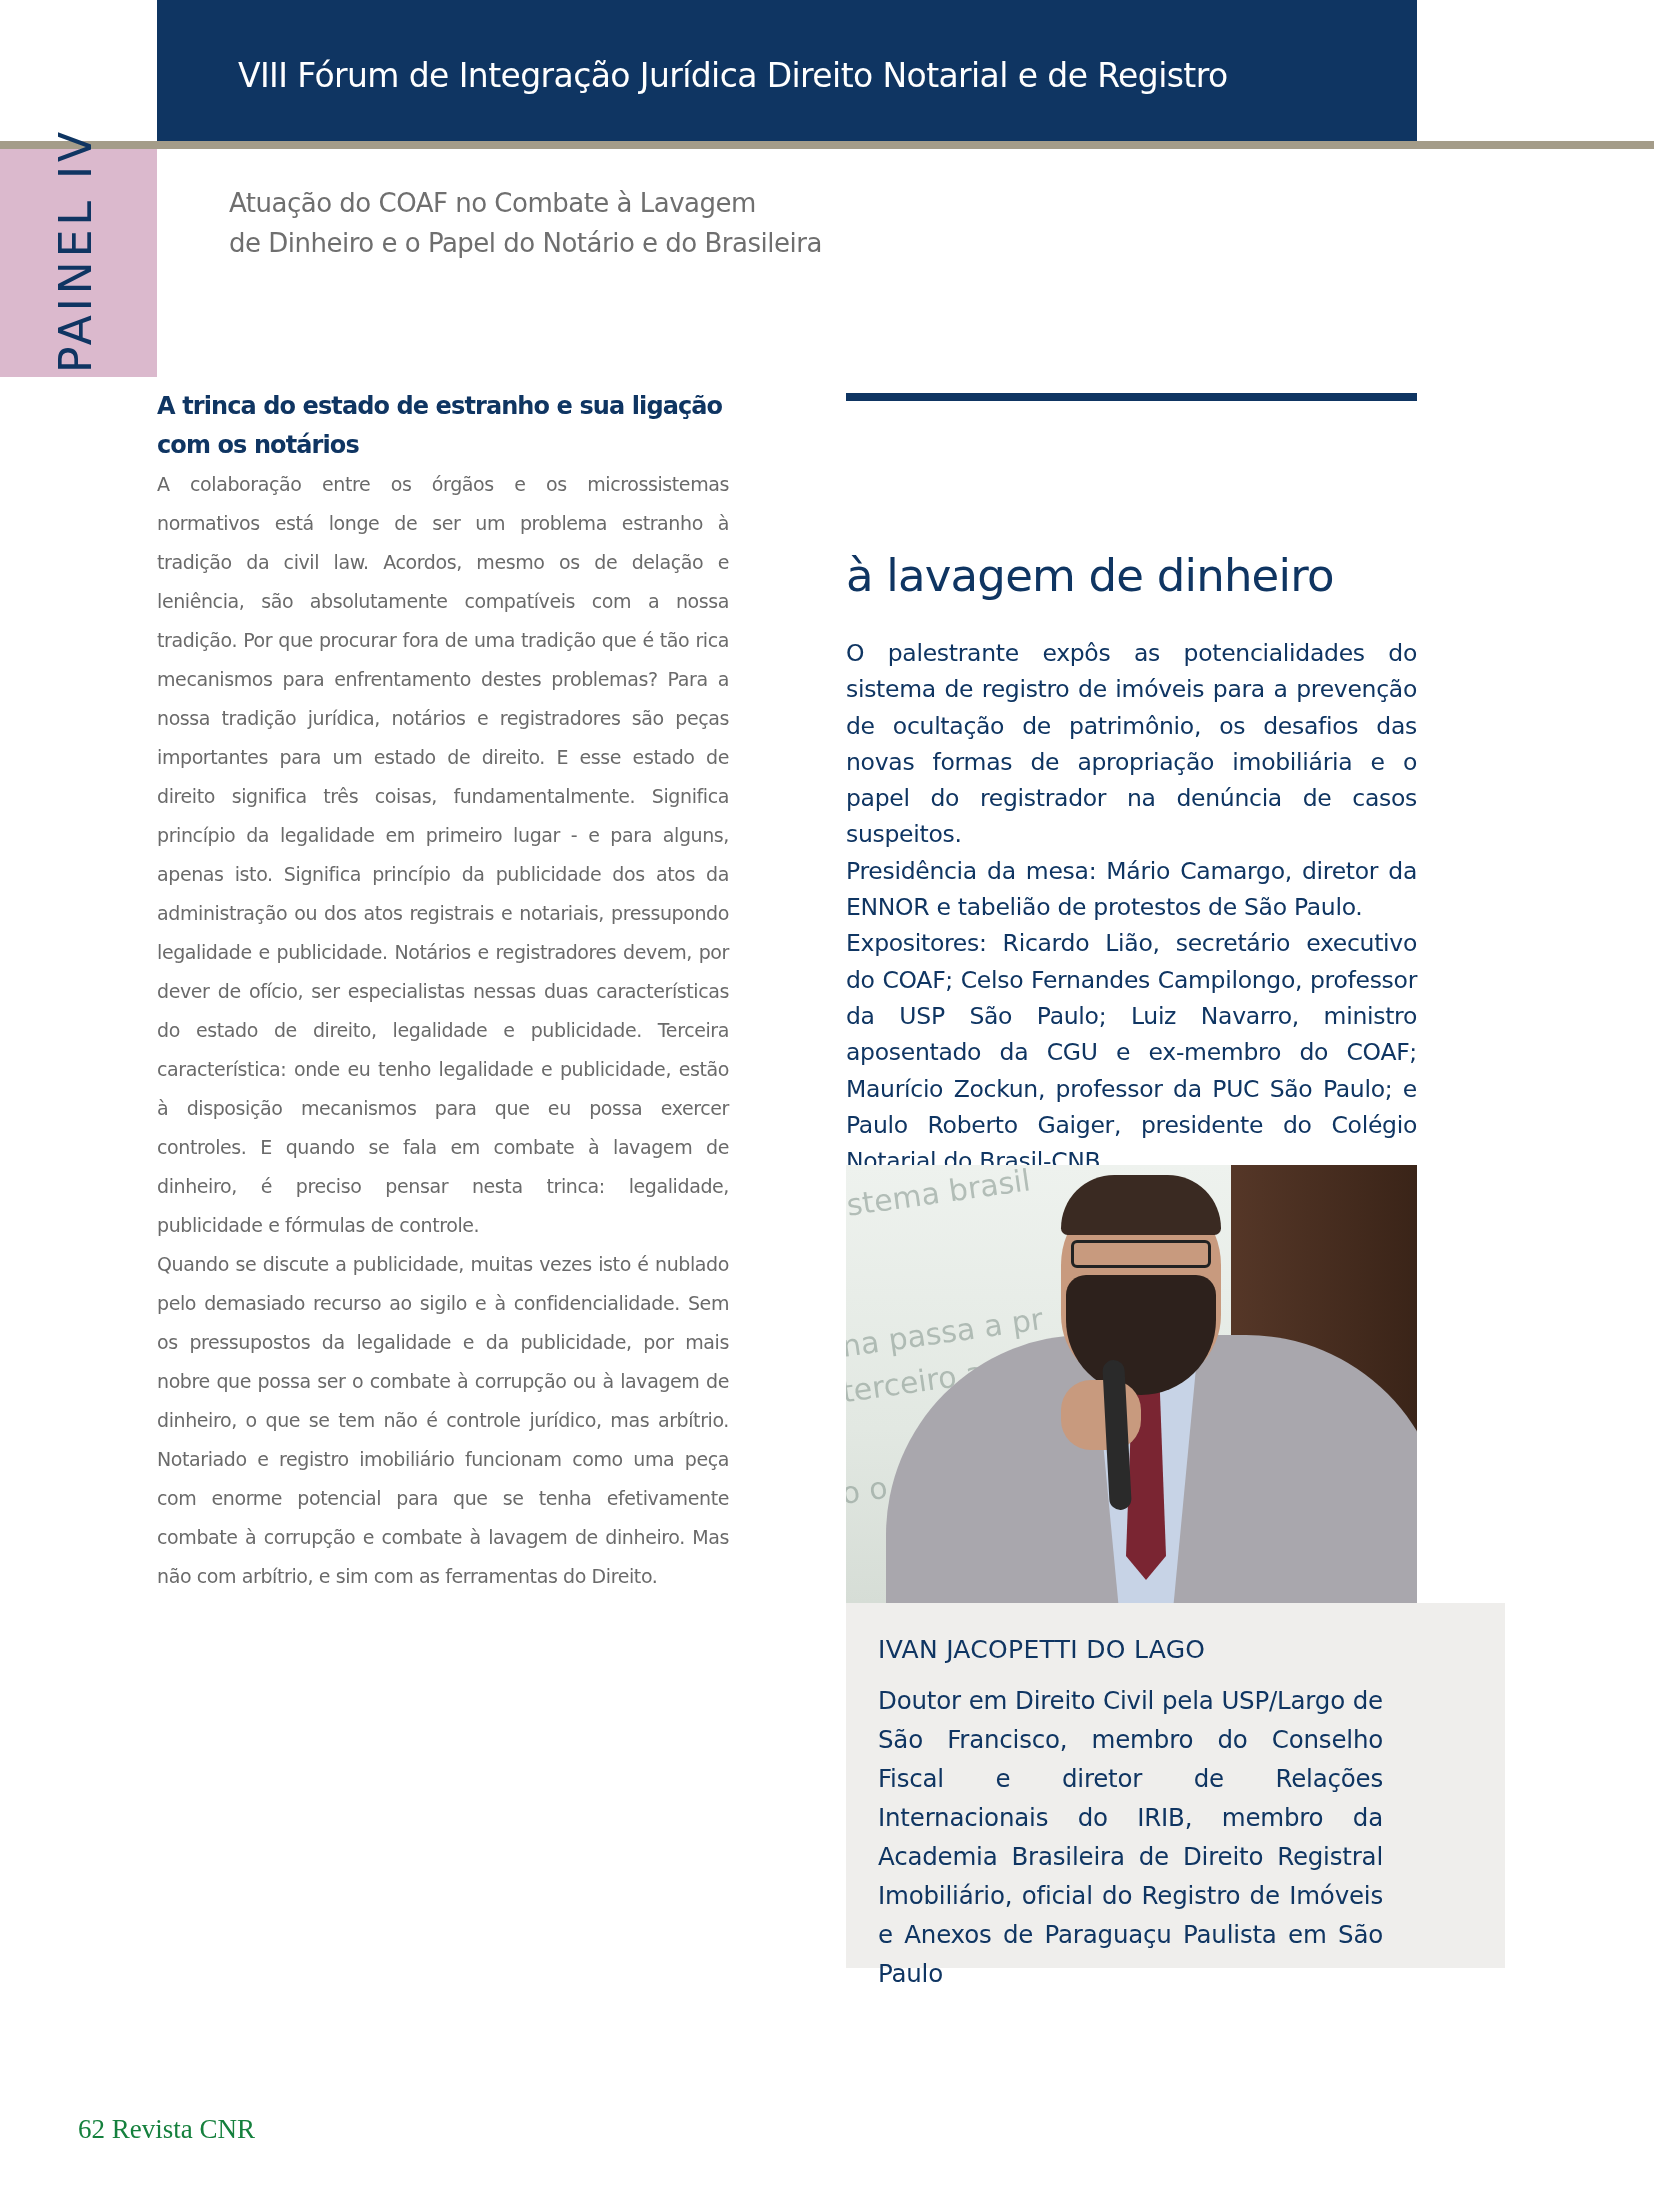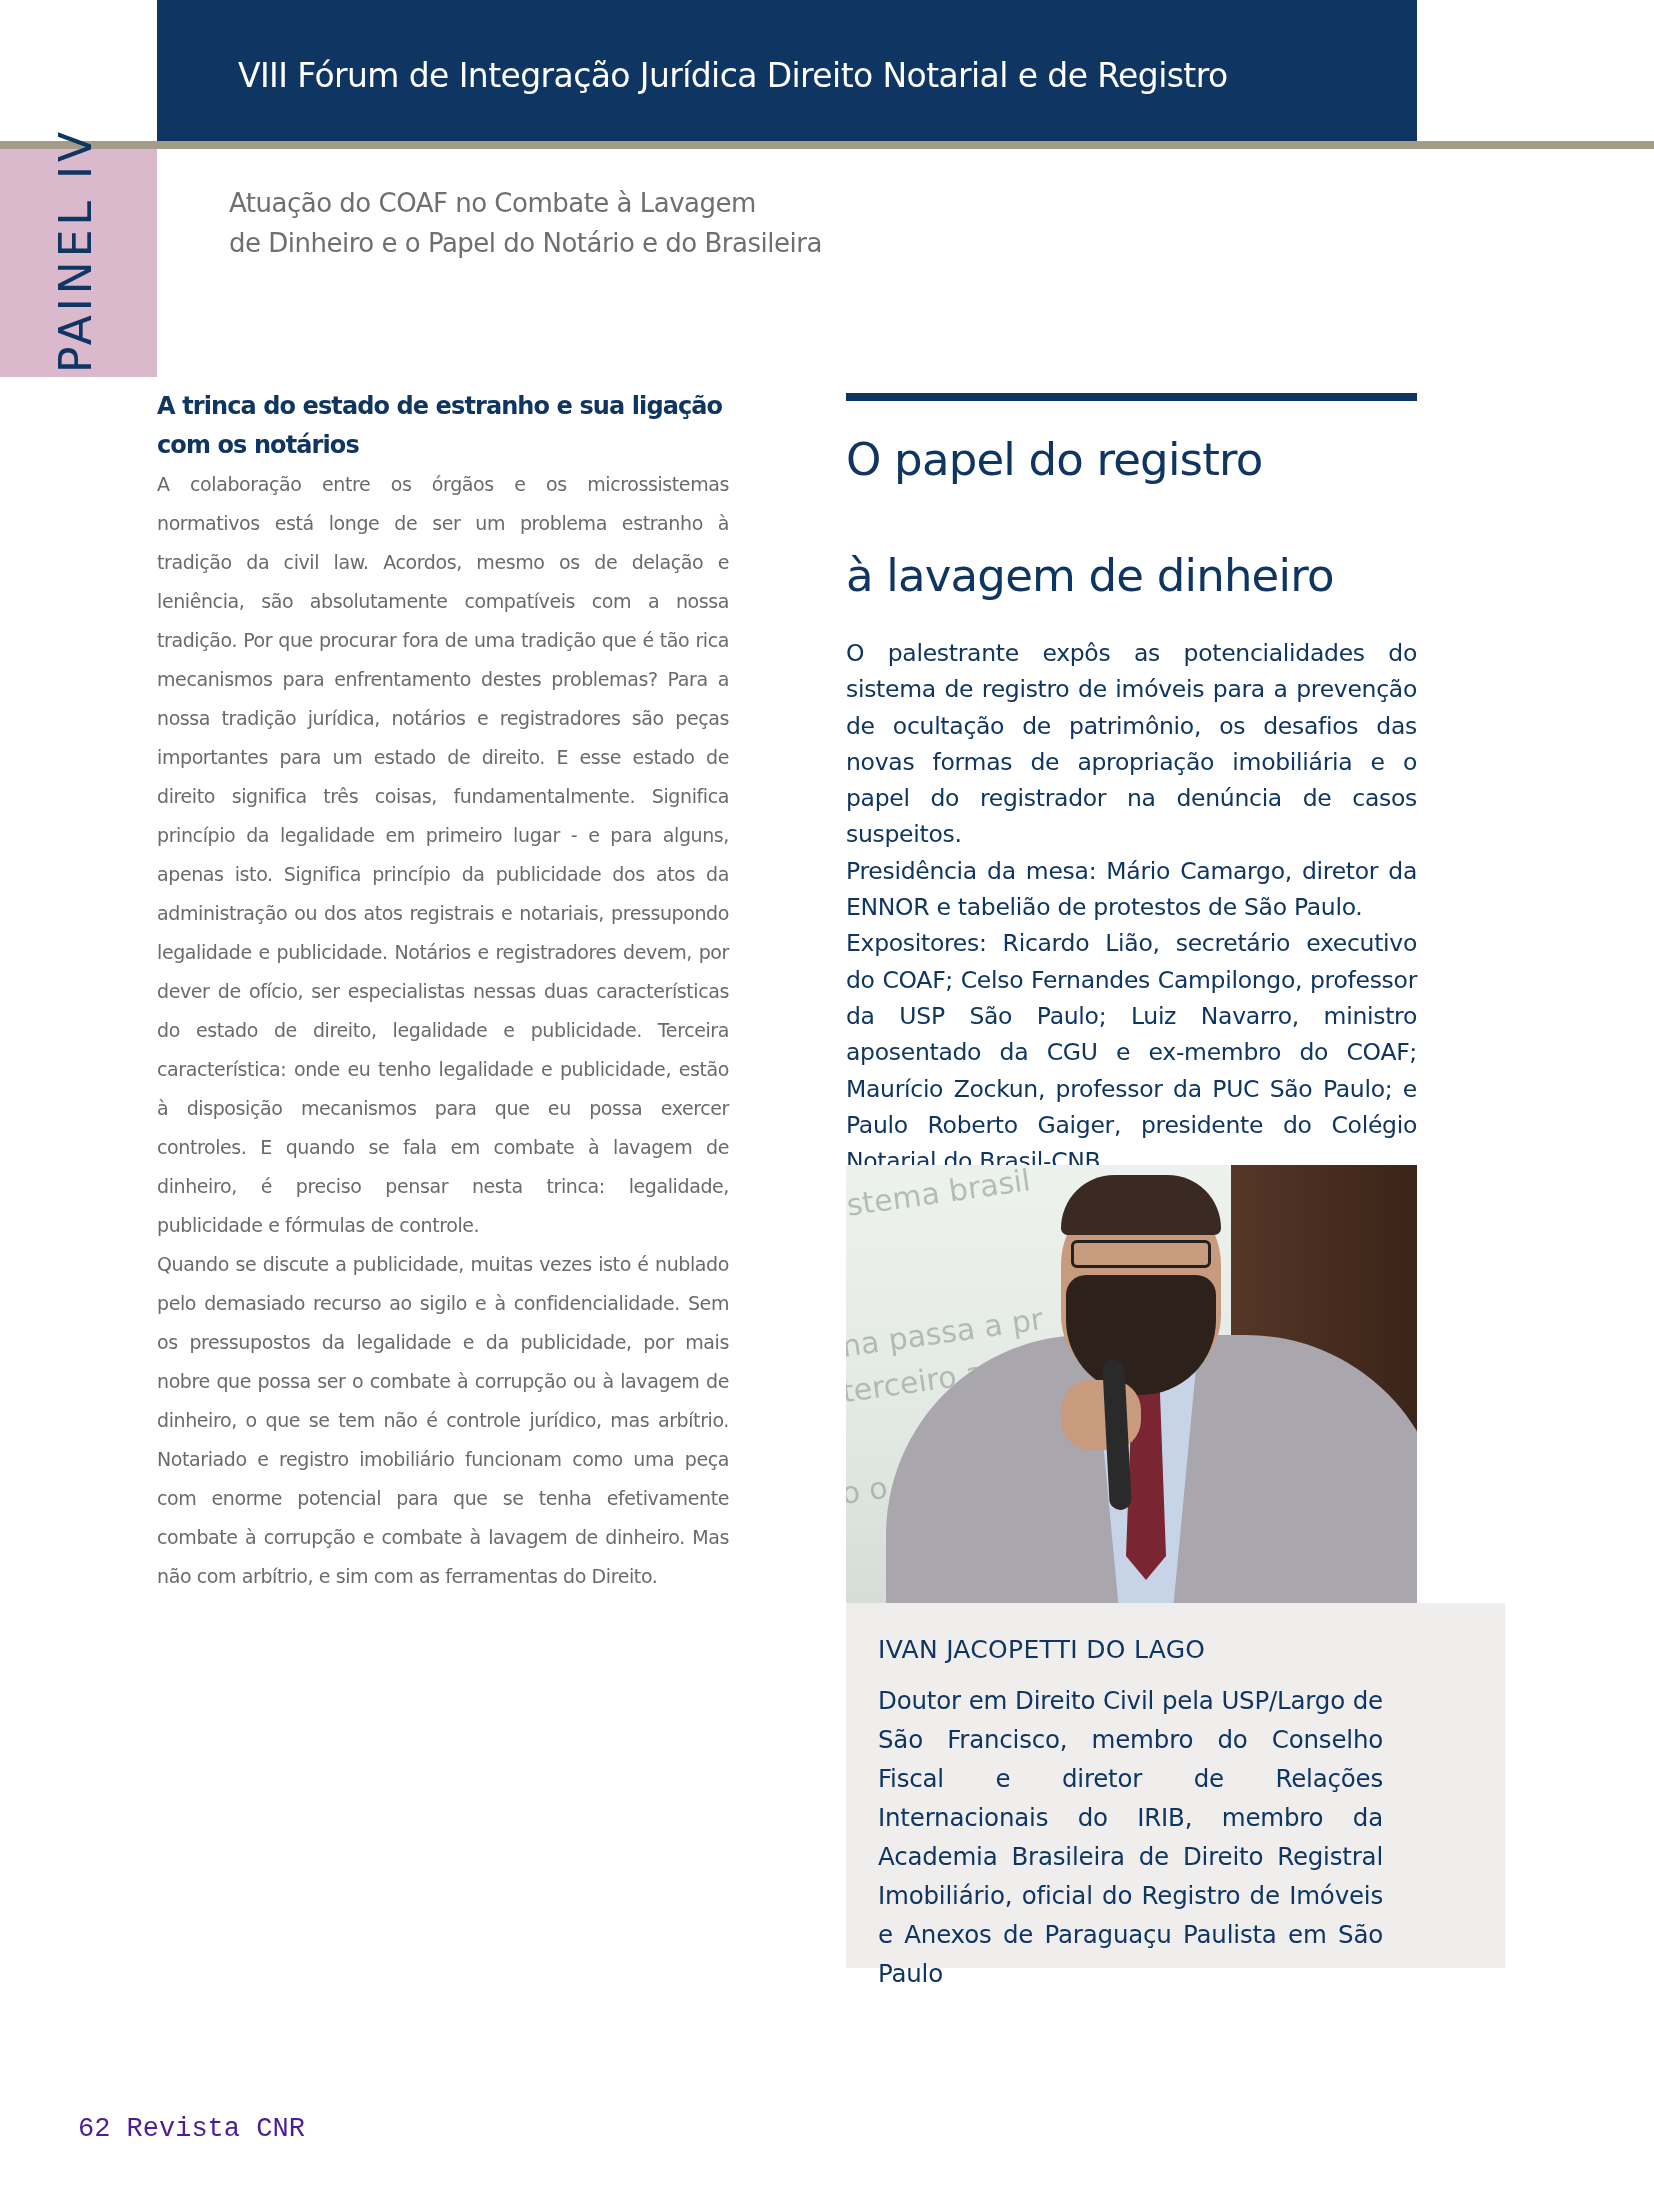--- a/index.html
+++ b/index.html
@@ -115,22 +115,22 @@
   .bio-name {
     position: absolute; left: 32px; top: 27px; color: #0f3562;
     font-size: 25px; letter-spacing: 0.3px; line-height: 39px;
   }
   .bio-text {
     position: absolute; left: 32px; top: 78px; width: 505px; color: #0f3562;
     font-size: 24.5px; line-height: 39px; text-align: justify; margin: 0;
     letter-spacing: -0.2px;
   }
   .footer {
-    position: absolute; left: 78px; top: 2114px; color: #4c1d95;
-    font-family: Liberation Mono, monospace; font-size: 27px;
+    position: absolute; left: 78px; top: 2114px; color: #15803d;
+    font-family: Liberation Serif, serif; font-size: 27px;
   }
 </style>
 </head>
 <body>
 
 <div class="header-band"></div>
 <div class="header-title">VIII Fórum de Integração Jurídica Direito Notarial e de Registro</div>
 <div class="header-rule"></div>
 
 <div class="panel-tab"></div>
@@ -143,21 +143,21 @@
 
 <div class="left-col">
   <h3 class="section-heading">A trinca do estado de estranho e sua ligação com os notários</h3>
   <p class="body-text">A colaboração entre os órgãos e os microssistemas normativos está longe de ser um problema estranho à tradição da civil law. Acordos, mesmo os de delação e leniência, são absolutamente compatíveis com a nossa tradição.  Por que procurar fora de uma tradição que é tão rica mecanismos para enfrentamento destes problemas? Para a nossa tradição jurídica, notários e registradores são peças importantes para um estado de direito. E esse estado de direito significa três coisas, fundamentalmente. Significa princípio da legalidade em primeiro lugar - e para alguns, apenas isto. Significa princípio da publicidade dos atos da administração ou dos atos registrais e notariais, pressupondo legalidade e publicidade. Notários e registradores devem, por dever de ofício, ser especialistas nessas duas características do estado de direito, legalidade e publicidade. Terceira característica: onde eu tenho legalidade e publicidade, estão à disposição mecanismos para que eu possa exercer controles. E quando se fala em combate à lavagem de dinheiro, é preciso pensar nesta trinca: legalidade, publicidade e fórmulas de controle.</p>
   <p class="body-text">Quando se discute a publicidade, muitas vezes isto é nublado pelo demasiado recurso ao sigilo e à confidencialidade. Sem os pressupostos da legalidade e da publicidade, por mais nobre que possa ser o combate à corrupção ou à lavagem de dinheiro,  o que se tem não é controle jurídico, mas arbítrio. Notariado e registro imobiliário funcionam como uma peça com enorme potencial para que se tenha efetivamente combate à corrupção e combate à lavagem de dinheiro. Mas não com arbítrio, e sim com as ferramentas do Direito.</p>
 </div>
 
 <div class="right-col">
   <div class="accent-rule"></div>
   <h1 class="article-title">
-    <span>O papel do registro</span><br>
+    <br>
     <br>
     <span>à lavagem de dinheiro</span>
   </h1>
   <p class="article-text">O palestrante expôs as potencialidades do sistema de registro de imóveis para a prevenção de ocultação de patrimônio, os desafios das novas formas de apropriação imobiliária e o papel do registrador na denúncia de casos suspeitos.</p>
   <p class="article-text">Presidência da mesa: Mário Camargo, diretor da ENNOR e tabelião de protestos de São Paulo.</p>
   <p class="article-text">Expositores: Ricardo Lião, secretário executivo do COAF; Celso Fernandes Campilongo, professor da USP São Paulo; Luiz Navarro, ministro aposentado da CGU e ex-membro do COAF; Maurício Zockun, professor da PUC São Paulo; e Paulo Roberto Gaiger, presidente do Colégio Notarial do Brasil-CNB.</p>
 </div>
 
 <div class="photo">
   <div class="screen"></div>

